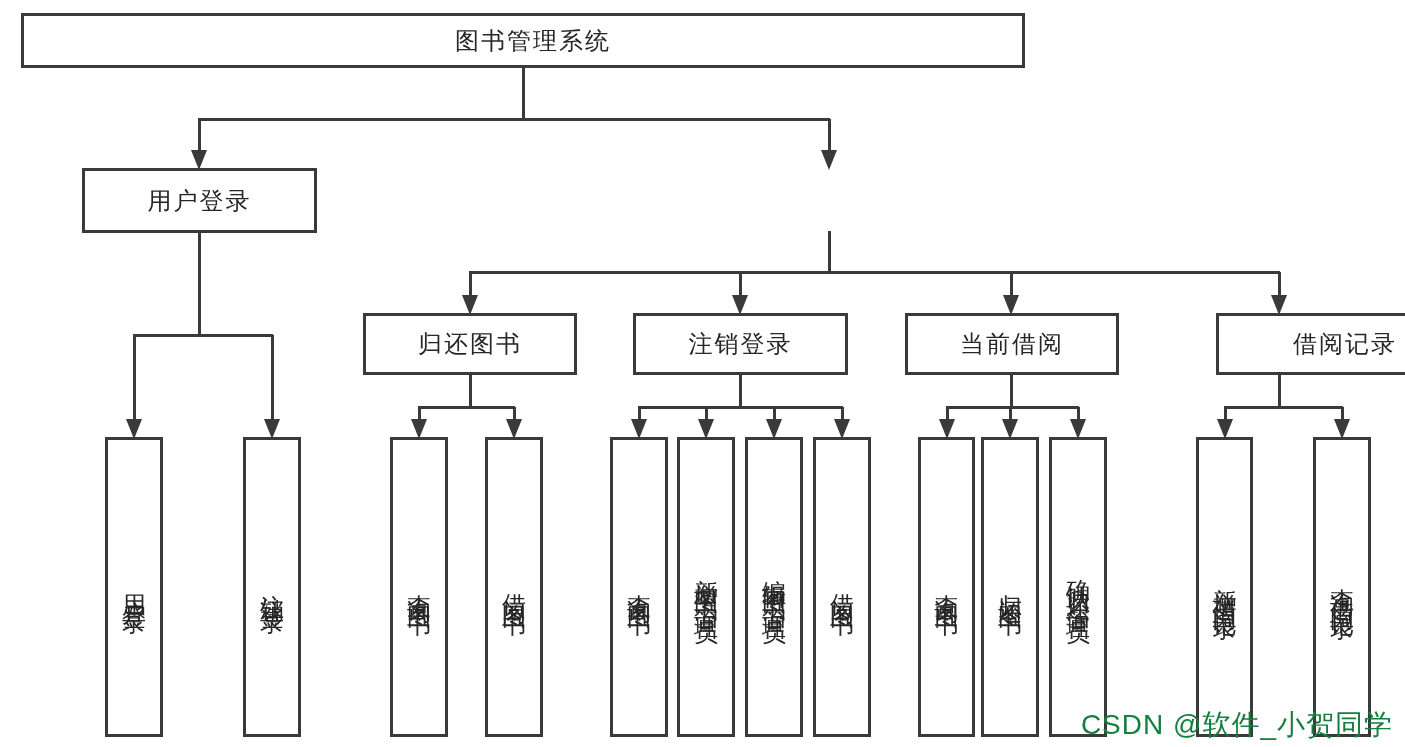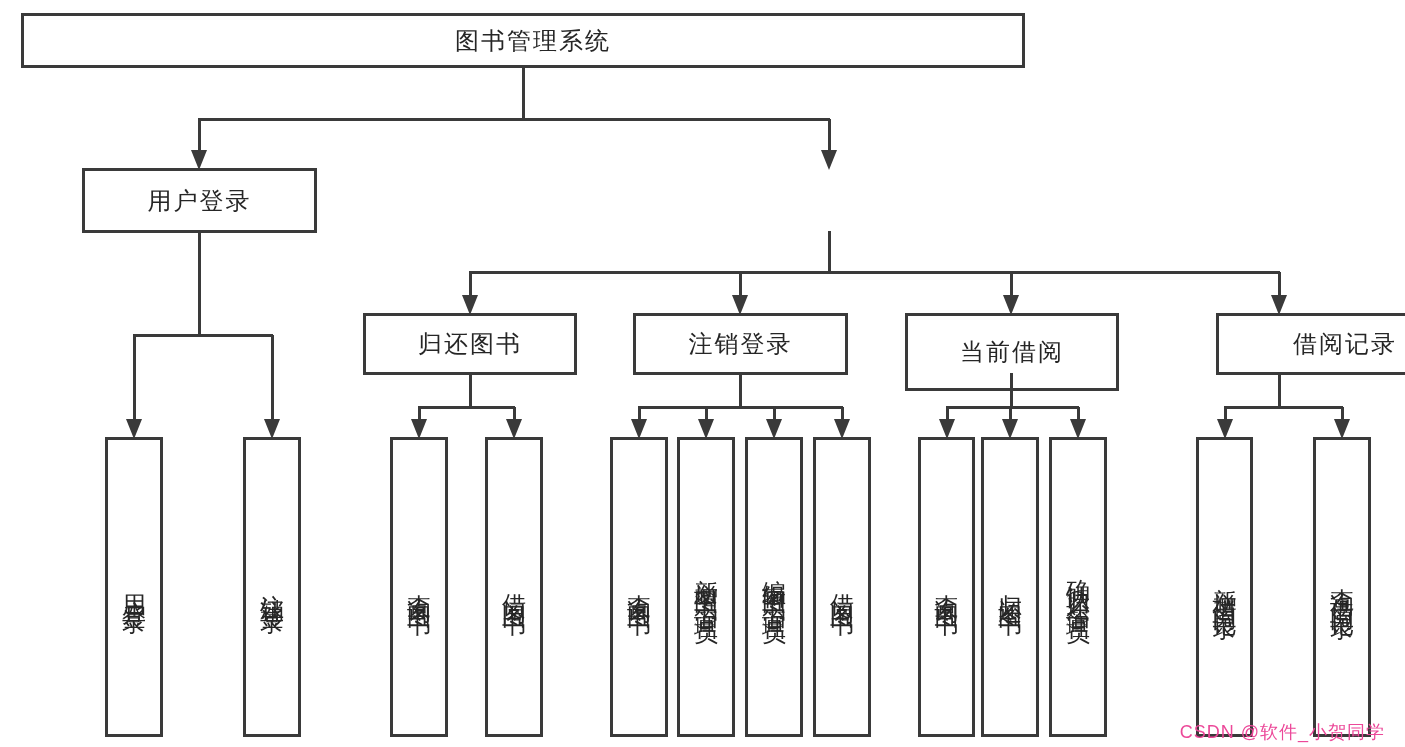--- a/index.html
+++ b/index.html
@@ -21,36 +21,36 @@
     font-size:24px; letter-spacing:6px; line-height:1;
   }
   .vline { position:absolute; width:3px; background:#3a3a3a; }
   .hline { position:absolute; height:3px; background:#3a3a3a; }
   .arrowhead {
     position:absolute; width:0; height:0;
     border-left:8px solid transparent; border-right:8px solid transparent;
     border-top:20px solid #3a3a3a;
   }
   .watermark {
-    position:absolute; right:20px; bottom:3px;
-    color:#ec4899; font-size:18px; letter-spacing:1px; white-space:nowrap;
+    position:absolute; right:12px; bottom:3px;
+    color:#15803d; font-size:28px; letter-spacing:1px; white-space:nowrap;
   }
 </style>
 </head>
 <body>
 
 <div id="diagram">
 
   <div class="box hbox" style="left:21px; top:13px; width:1004px; height:55px;padding-left:20px;">图书管理系统</div>
 
   <div class="box hbox" style="left:82px; top:168px; width:235px; height:65px;">用户登录</div>
 
   <div class="box hbox" style="left:363px; top:313px; width:214px; height:62px;">归还图书</div>
   <div class="box hbox" style="left:633px; top:313px; width:215px; height:62px;">注销登录</div>
-  <div class="box hbox" style="left:905px; top:313px; width:214px; height:78px;">当前借阅</div>
+  <div class="box hbox" style="left:905px; top:313px; width:214px; height:62px;">当前借阅</div>
   <div class="box hbox" style="left:1216px; top:313px; width:258px; height:62px;">借阅记录</div>
 
   <div class="box vbox" style="left:105px; top:437px; width:58px; height:300px;">用户登录</div>
   <div class="box vbox" style="left:243px; top:437px; width:58px; height:300px;">注销登录</div>
 
   <div class="box vbox" style="left:390px; top:437px; width:58px; height:300px;">查询图书</div>
   <div class="box vbox" style="left:485px; top:437px; width:58px; height:300px;">借阅图书</div>
 
   <div class="box vbox" style="left:610px; top:437px; width:58px; height:300px;">查询图书</div>
   <div class="box vbox" style="left:677px; top:437px; width:58px; height:300px;">新增图书（管理员）</div>

